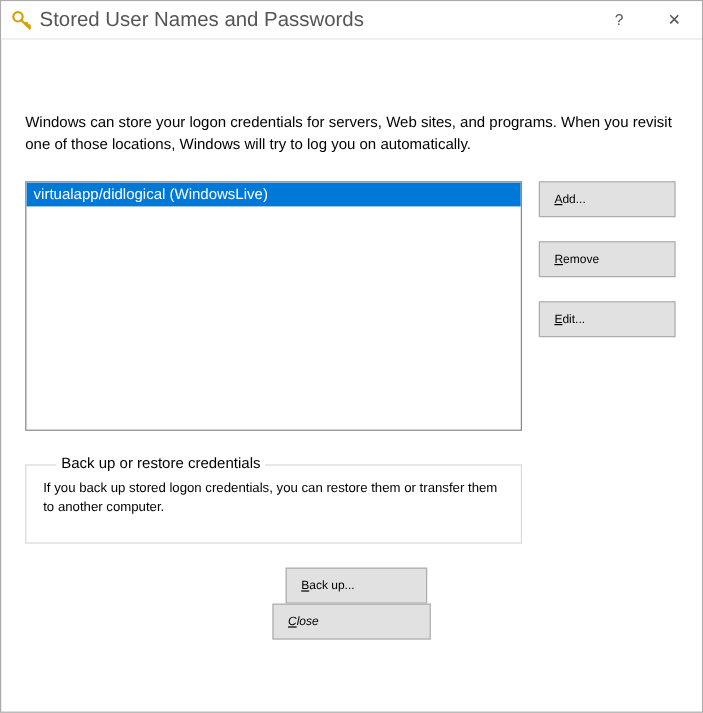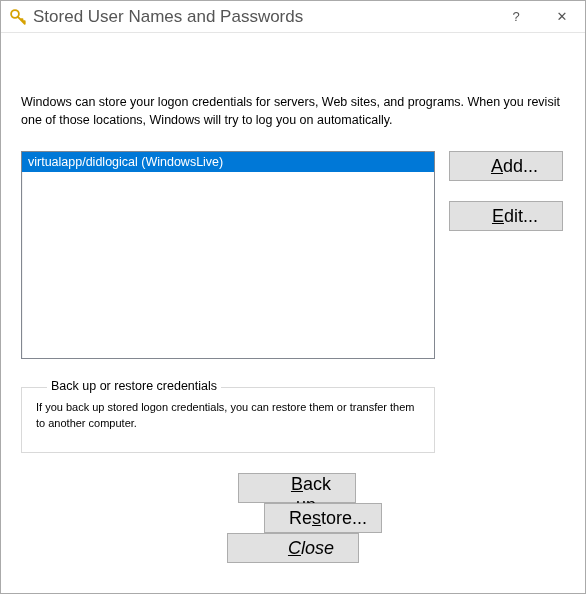--- a/index.html
+++ b/index.html
@@ -75,25 +75,25 @@
     display: flex;
     flex-direction: column;
     gap: 20px;
     width: 114px;
   }
   .btn {
     height: 30px;
     border: 1px solid #adadad;
     background: #e1e1e1;
     font-family: inherit;
-    font-size: 18px;
+    font-size: 10px;
     color: #000;
     cursor: default;
-    padding: 0 24px;
-    text-align: right;
+    padding: 0 12px;
+    text-align: left;
   }
   .btn .ul { text-decoration: underline; }
   .groupbox {
     margin-top: 28px;
     border: 1px solid #d9d9d9;
     padding: 12px 14px 20px 14px;
     width: 414px;
     position: relative;
   }
   .groupbox-title {
@@ -140,28 +140,28 @@
 
 <div class="content">
   <div class="intro">Windows can store your logon credentials for servers, Web sites, and programs. When you revisit one of those locations, Windows will try to log you on automatically.</div>
 
   <div class="mainrow">
     <div class="listbox" id="listbox">
         <div class="list-item selected">virtualapp/didlogical (WindowsLive)</div>
       </div>
     <div class="sidebtns">
       <button class="btn"><span class="ul">A</span><span>dd...</span></button>
+      <button class="btn"><span class="ul">R</span><span>emove</span></button>
       <button class="btn"><span class="ul">E</span><span>dit...</span></button>
     </div>
   </div>
 
   <div class="groupbox">
     <div class="groupbox-title">Back up or restore credentials</div>
     <div class="groupbox-text">If you back up stored logon credentials, you can restore them or transfer them to another computer.</div>
   </div>
 
   <div class="bottomrow">
     <button class="btn" style="margin-left:8px;"><span class="ul">B</span><span>ack up...</span></button>
-    <button class="btn" style="margin-left:60px;">Re<span class="ul">s</span>tore...</button>
     <div class="spacer"></div>
     <button class="btn" style="width:132px;font-style:italic;"><span class="ul">C</span><span>lose</span></button>
   </div>
 </div>
 
 </body></html>

